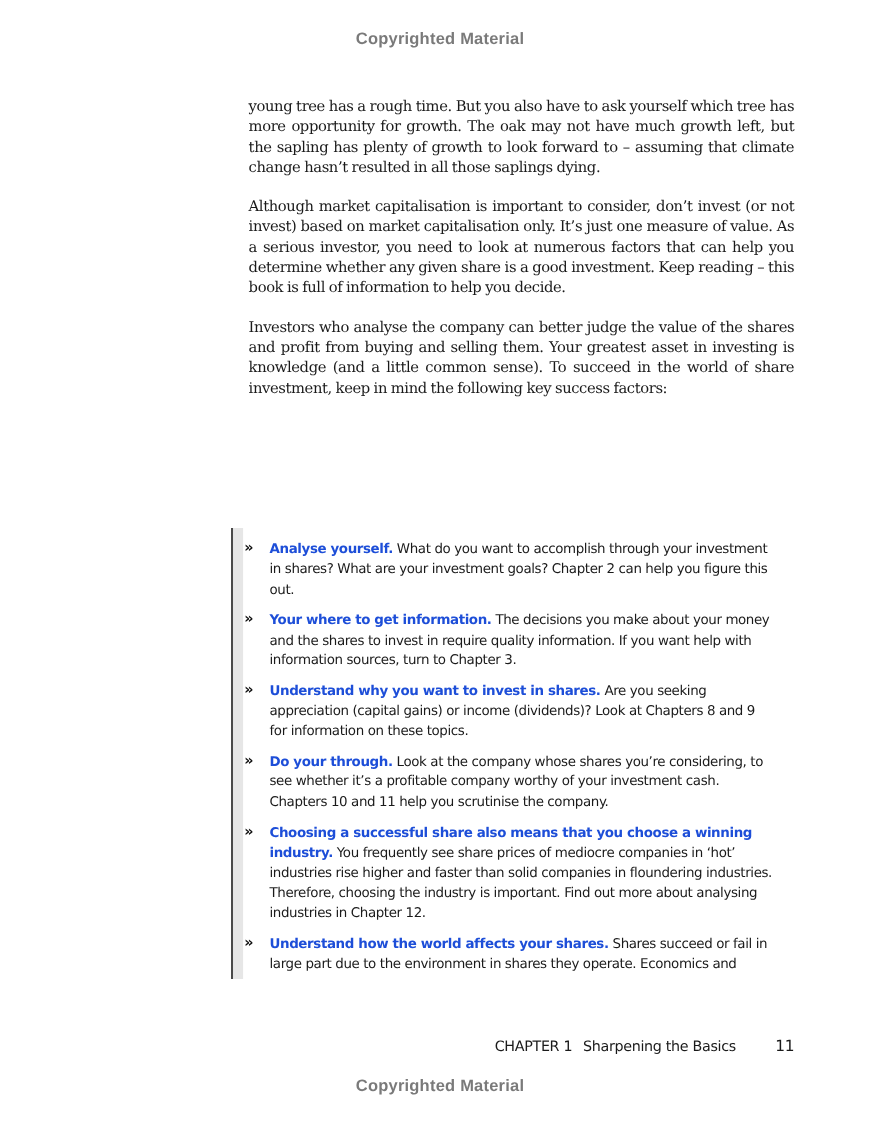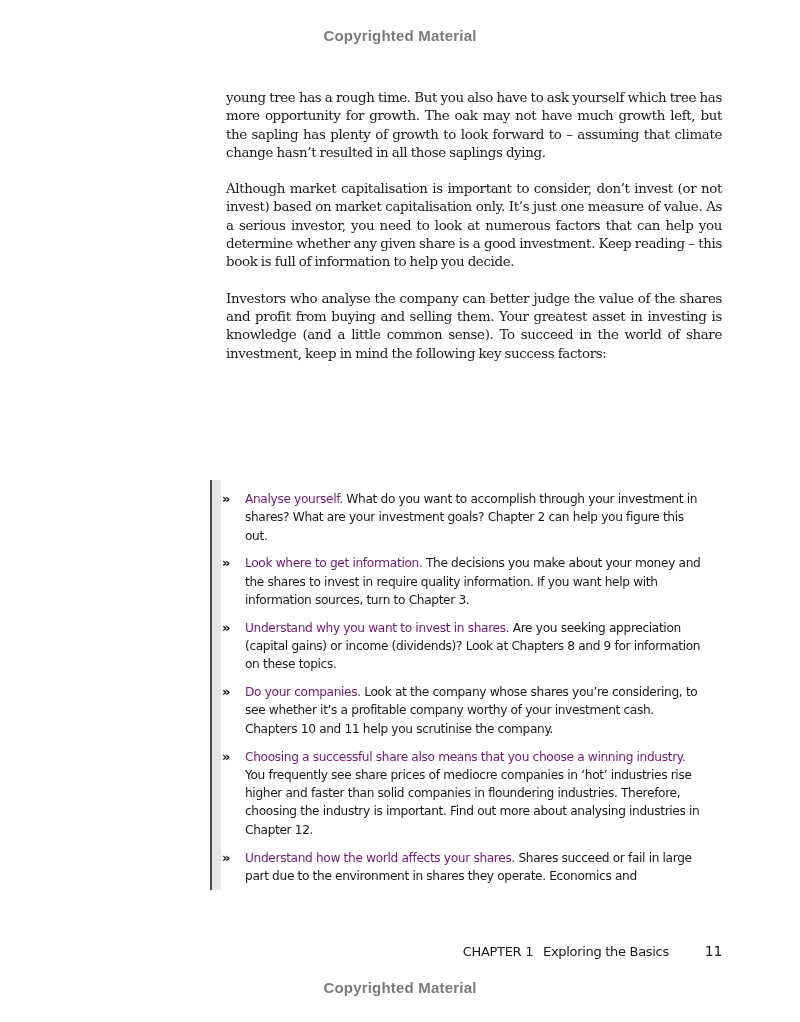--- a/index.html
+++ b/index.html
@@ -94,22 +94,22 @@
       font-size: 13px;
       color: #111;
       padding-left: 2px;
       letter-spacing: -3px;
     }
     .bullet-content {
       flex: 1;
       padding-left: 1px;
     }
     .bullet-lead {
-      font-weight: normal;
-      color: #701a75;
+      font-weight: bold;
+      color: #1d4ed8;
     }
     .footer {
       position: absolute;
       top: 943px;
       left: 0;
       width: 722px;
       text-align: right;
       font-family: "DejaVu Sans", sans-serif;
       font-size: 13px;
       color: #1a1a1a;
@@ -130,40 +130,40 @@
 </div>
 
 <div class="bullet-box">
   <ul class="bullet-list">
     <li class="bullet-item">
       <span class="bullet-icon">»</span>
       <span class="bullet-content"><span class="bullet-lead">Analyse yourself.</span><span> What do you want to accomplish through your investment in shares? What are your investment goals? Chapter 2 can help you figure this out.</span></span>
     </li>
     <li class="bullet-item">
       <span class="bullet-icon">»</span>
-      <span class="bullet-content"><span class="bullet-lead">Look where to get information.</span><span> The decisions you make about your money and the shares to invest in require quality information. If you want help with information sources, turn to Chapter 3.</span></span>
+      <span class="bullet-content"><span class="bullet-lead">Your where to get information.</span><span> The decisions you make about your money and the shares to invest in require quality information. If you want help with information sources, turn to Chapter 3.</span></span>
     </li>
     <li class="bullet-item">
       <span class="bullet-icon">»</span>
       <span class="bullet-content"><span class="bullet-lead">Understand why you want to invest in shares.</span><span> Are you seeking appreciation (capital gains) or income (dividends)? Look at Chapters 8 and 9 for information on these topics.</span></span>
     </li>
     <li class="bullet-item">
       <span class="bullet-icon">»</span>
-      <span class="bullet-content"><span class="bullet-lead">Do your companies.</span><span> Look at the company whose shares you’re considering, to see whether it’s a profitable company worthy of your investment cash. Chapters 10 and 11 help you scrutinise the company.</span></span>
+      <span class="bullet-content"><span class="bullet-lead">Do your through.</span><span> Look at the company whose shares you’re considering, to see whether it’s a profitable company worthy of your investment cash. Chapters 10 and 11 help you scrutinise the company.</span></span>
     </li>
     <li class="bullet-item">
       <span class="bullet-icon">»</span>
       <span class="bullet-content"><span class="bullet-lead">Choosing a successful share also means that you choose a winning industry.</span><span> You frequently see share prices of mediocre companies in ‘hot’ industries rise higher and faster than solid companies in floundering industries. Therefore, choosing the industry is important. Find out more about analysing industries in Chapter 12.</span></span>
     </li>
     <li class="bullet-item">
       <span class="bullet-icon">»</span>
       <span class="bullet-content"><span class="bullet-lead">Understand how the world affects your shares.</span><span> Shares succeed or fail in large part due to the environment in shares they operate. Economics and</span></span>
     </li>
   </ul>
 </div>
 
 <div class="footer">
   <span class="chapter-label">CHAPTER 1</span>
-  <span>Exploring the Basics</span>
+  <span>Sharpening the Basics</span>
   <span class="page-number">11</span>
 </div>
 
 <div class="watermark bottom">Copyrighted Material</div>
 
 </body></html>

